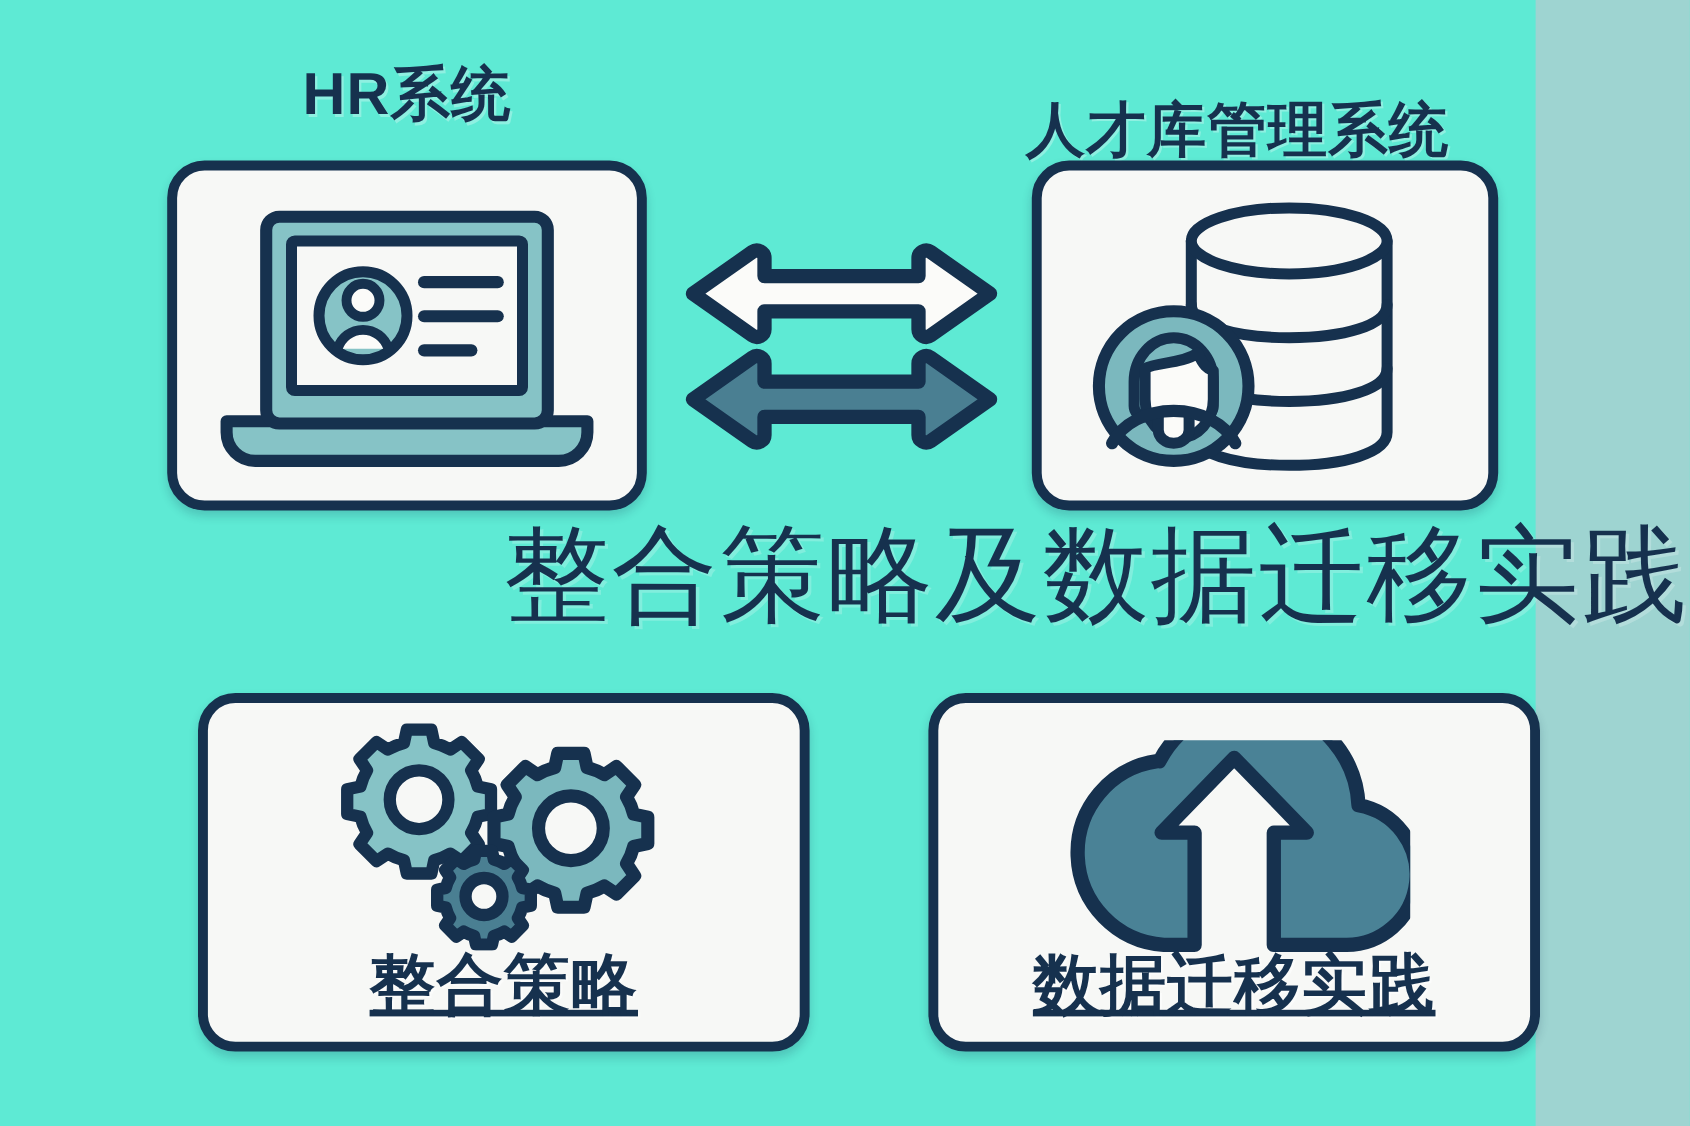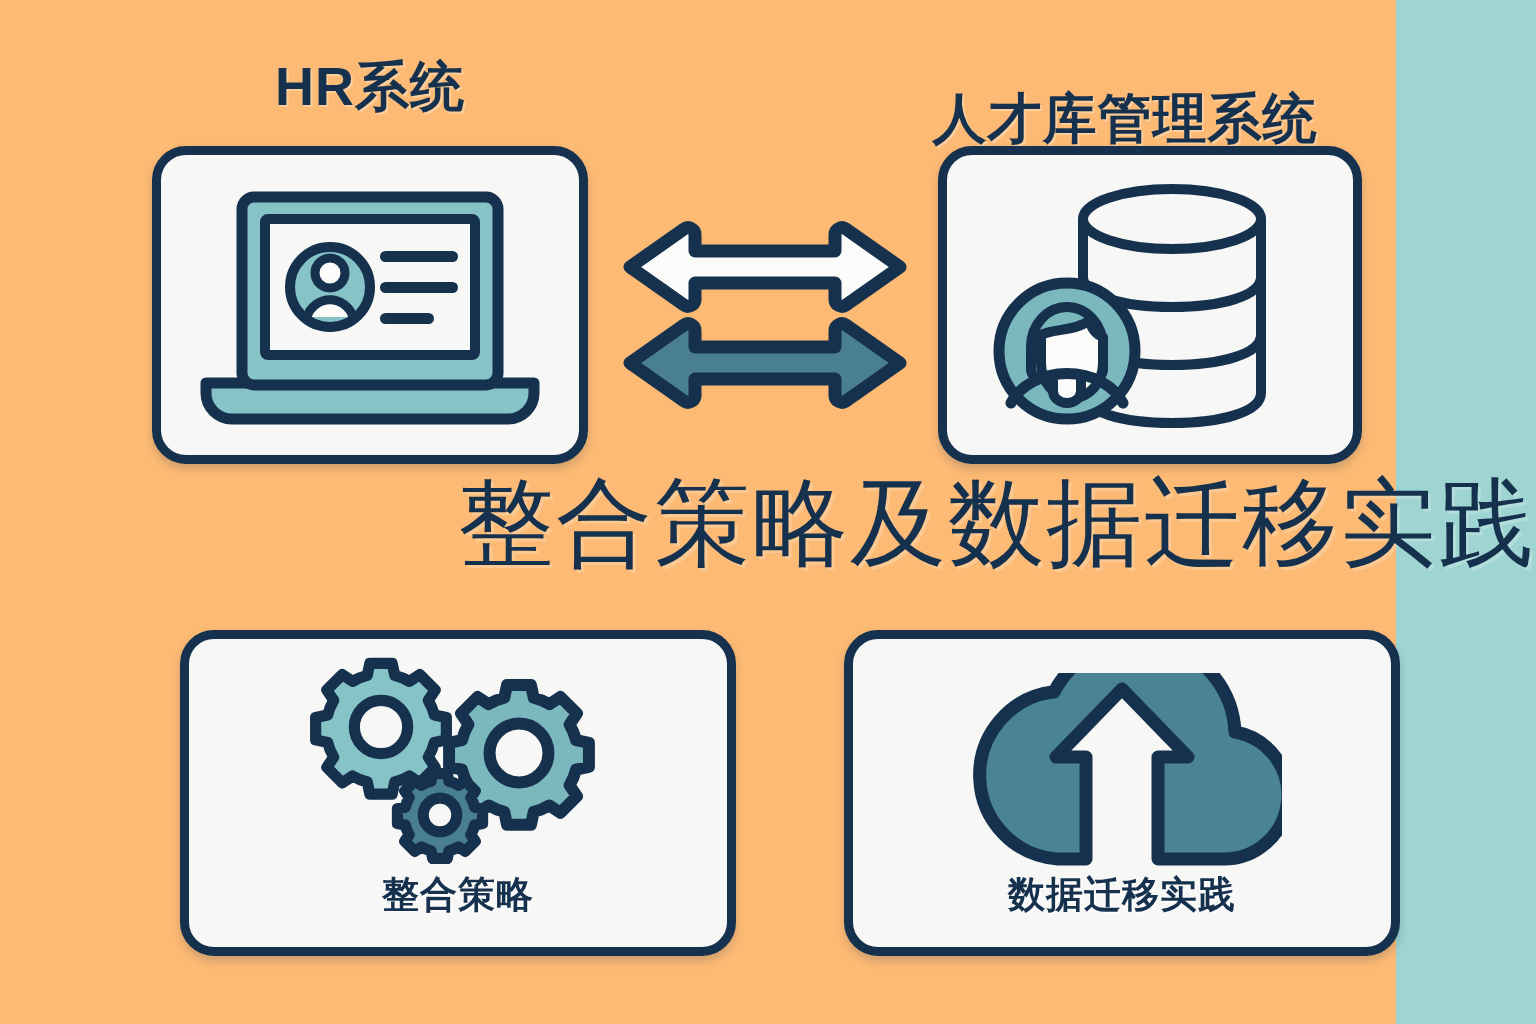--- a/index.html
+++ b/index.html
@@ -11,21 +11,21 @@
     width: 1536px;
     height: 1024px;
     overflow: hidden;
     font-family: "Liberation Sans", "DejaVu Sans", sans-serif;
   }
 
   #stage {
     position: relative;
     width: 1396px;
     height: 1024px;
-    background: #fdba74;
+    background: #5eead4;
   }
 
   
   .sys-label {
     position: absolute;
     font-weight: bold;
     color: #16314E;
     text-align: center;
     letter-spacing: 1px;
     text-shadow: 2px 2px 0 rgba(255,255,255,0.30);
@@ -90,27 +90,28 @@
     display: flex;
     justify-content: center;
   }
 
   .card-caption {
     position: absolute;
     left: 0;
     bottom: 22px;
     width: 100%;
     text-align: center;
-    font-size: 37px;
+    font-size: 60px;
     line-height: 60px;
     font-weight: bold;
     color: #16314E;
     letter-spacing: 1px;
     white-space: nowrap;
     text-shadow: 2px 2px 0 rgba(255,255,255,0.55);
+    text-decoration: underline;
   }
 
   
   #arrows {
     position: absolute;
     left: 620px;
     top: 215px;
     width: 290px;
     height: 200px;
   }

